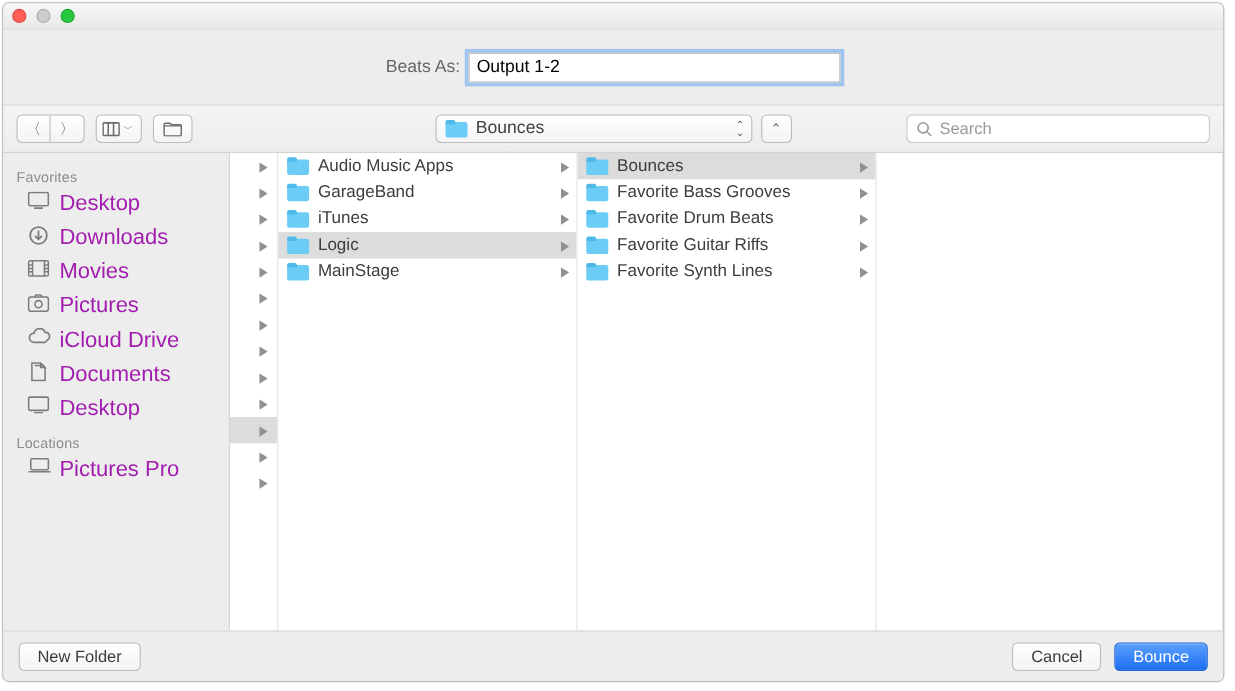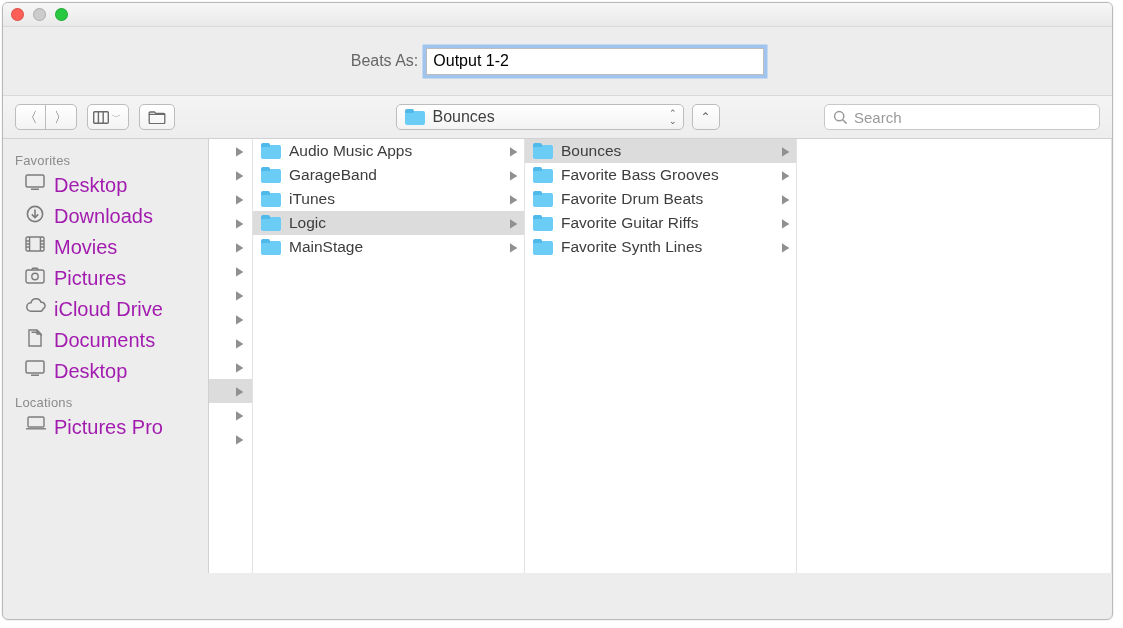--- a/index.html
+++ b/index.html
@@ -334,13 +334,20 @@
           <div class="row">
             <span class="folder"></span>
             <span>Favorite Synth Lines</span>
             <span class="arrow">▶</span>
           </div>
         </div>
       <div class="column c3"></div>
     </div>
   </div>
 
+  <div class="footer">
+    <button class="btn">New Folder</button>
+    <div class="right">
+      <button class="btn">Cancel</button>
+      <button class="btn primary">Bounce</button>
+    </div>
+  </div>
 </div>
 
 </body></html>

